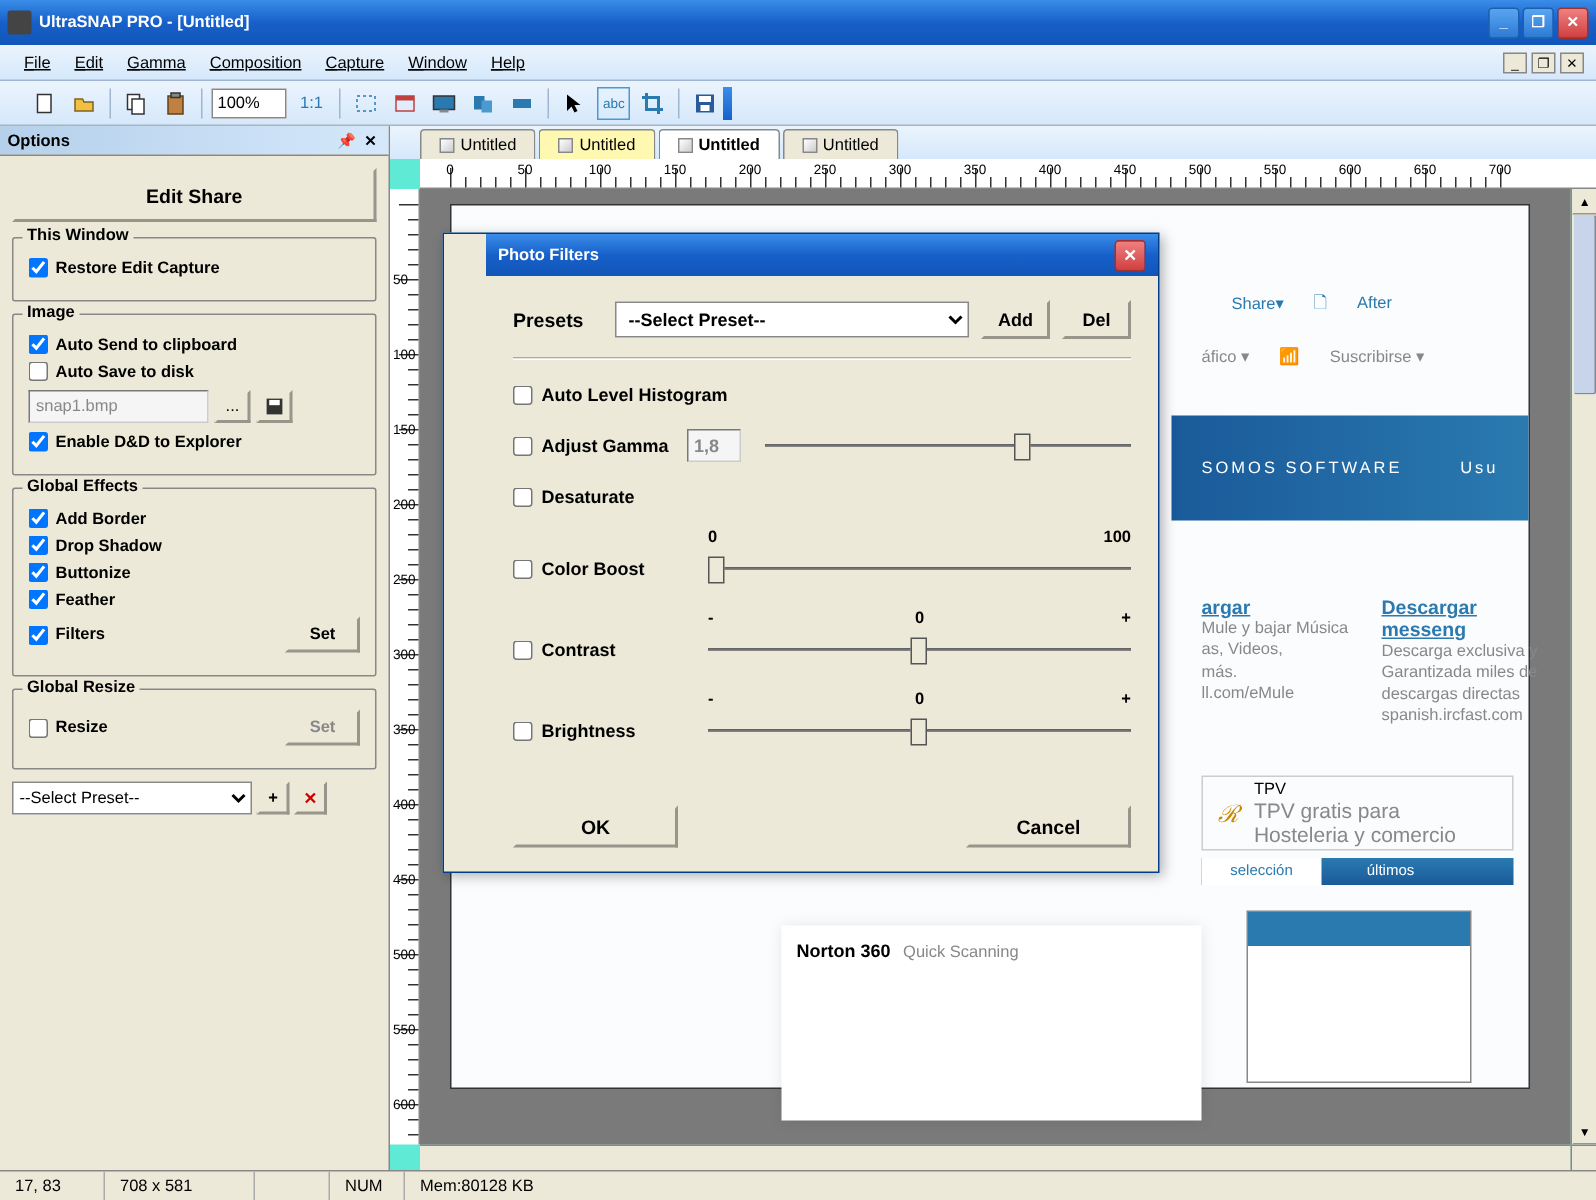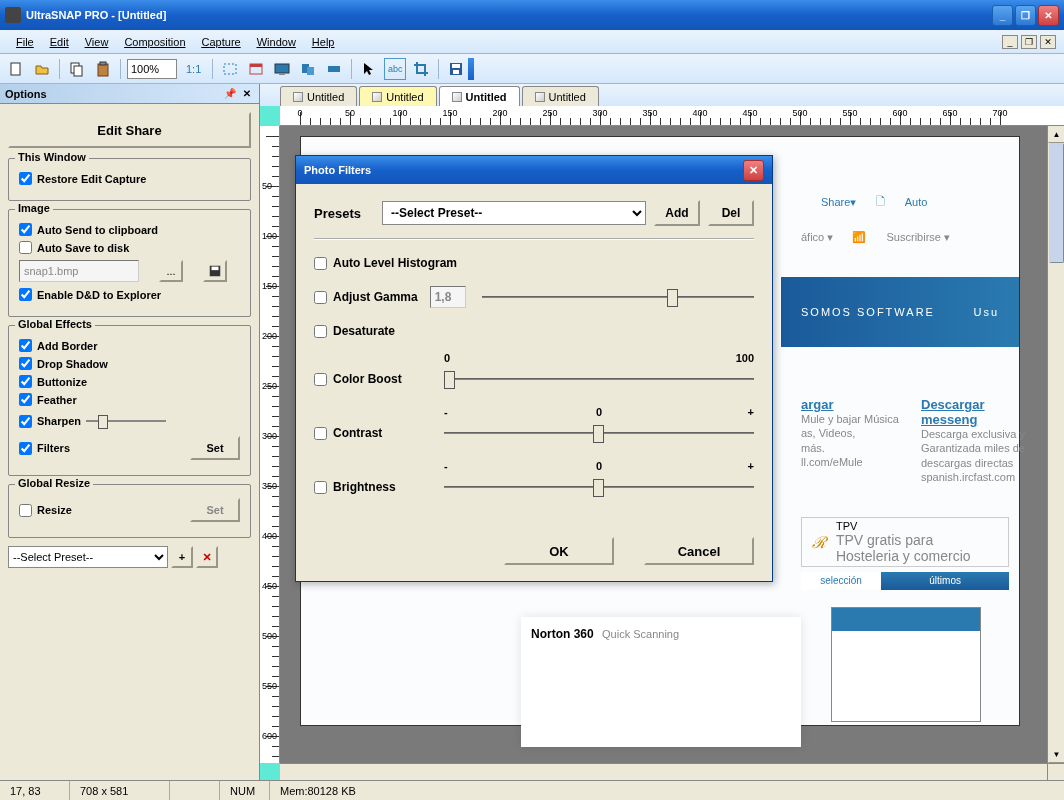--- a/index.html
+++ b/index.html
@@ -10,21 +10,21 @@
 .titlebar-buttons { margin-left: auto; display: flex; gap: 2px; }
 .titlebar-btn { width: 21px; height: 21px; background: linear-gradient(to bottom, #5aa5f0, #2d7ad5); border: 1px solid #1a5fb0; border-radius: 3px; color: white; display: flex; align-items: center; justify-content: center; cursor: pointer; font-size: 10px; font-weight: bold; font-family: Arial; }
 .titlebar-btn.close { background: linear-gradient(to bottom, #f08080, #d04040); border-color: #a03030; }
 
 .menubar { height: 24px; background: linear-gradient(to bottom, #ebf4fd, #d5e8fb); display: flex; align-items: center; padding: 0 8px; border-bottom: 1px solid #a0b5d0; position: relative; }
 .menu-item { padding: 3px 8px; cursor: pointer; text-decoration: underline; }
 .menu-item:first-letter { text-decoration: underline; }
 .mdi-buttons { margin-left: auto; display: flex; gap: 3px; }
 .mdi-btn { width: 16px; height: 14px; border: 1px solid #888; background: #ece9d8; cursor: pointer; display: flex; align-items: center; justify-content: center; font-size: 9px; font-family: Arial; }
 
-.toolbar { height: 30px; background: linear-gradient(to bottom, #ebf4fd, #d5e8fb); display: flex; align-items: center; padding: 0 5px; gap: 4px; border-bottom: 1px solid #a0b5d0; }
+.toolbar { height: 30px; background: linear-gradient(to bottom, #ebf4fd, #d5e8fb); display: flex; align-items: center; padding: 0 19px; gap: 4px; border-bottom: 1px solid #a0b5d0; }
 .tb-btn { width: 22px; height: 22px; border: 1px solid transparent; display: flex; align-items: center; justify-content: center; cursor: pointer; }
 .tb-sep { width: 1px; height: 20px; background: #a0b5d0; margin: 0 2px; }
 .tb-zoom { width: 50px; height: 20px; border: 1px solid #888; background: white; font-size: 11px; padding: 0 3px; }
 .tb-icon { width: 16px; height: 16px; }
 
 .main-area { display: flex; height: calc(100% - 30px - 24px - 30px - 20px); }
 
 .options-panel { width: 260px; background: #ece9d8; border-right: 1px solid #888; display: flex; flex-direction: column; }
 .options-header { height: 20px; background: linear-gradient(to right, #b5d0eb, #d5e8fb); display: flex; align-items: center; padding: 0 5px; font-weight: bold; border-bottom: 1px solid #888; }
 .options-header-btns { margin-left: auto; display: flex; gap: 2px; }
@@ -32,21 +32,21 @@
 
 .options-body { flex: 1; padding: 8px; overflow-y: auto; }
 .edit-mode-btn { width: 100%; height: 36px; border: 2px outset #ece9d8; background: #ece9d8; font-weight: bold; font-size: 13px; cursor: pointer; margin-bottom: 10px; }
 
 .group { border: 1px solid #888; border-radius: 2px; padding: 8px 10px 10px 10px; margin-bottom: 8px; position: relative; }
 .group-title { position: absolute; top: -8px; left: 6px; background: #ece9d8; padding: 0 3px; font-weight: bold; }
 .chk-row { display: flex; align-items: center; gap: 5px; margin: 5px 0; font-weight: bold; }
 .chk-row input[type=checkbox] { width: 13px; height: 13px; }
 .chk-row label { font-weight: bold; }
 
-.file-row { display: flex; gap: 20px; align-items: center; margin: 6px 0; }
+.file-row { display: flex; gap: 4px; align-items: center; margin: 6px 0; }
 .file-input { width: 120px; height: 22px; border: 1px inset #ccc; background: #f5f5f5; color: #888; padding: 0 4px; }
 .browse-btn, .save-btn { width: 24px; height: 22px; border: 2px outset #ece9d8; background: #ece9d8; cursor: pointer; display: flex; align-items: center; justify-content: center; }
 
 .slider-small { width: 80px; height: 20px; display: inline-block; position: relative; background: transparent; vertical-align: middle; }
 .slider-track { position: absolute; top: 9px; left: 0; right: 0; height: 2px; background: #888; }
 .slider-thumb { position: absolute; top: 4px; width: 10px; height: 14px; background: #ece9d8; border: 1px solid #555; }
 
 .set-btn { width: 50px; height: 24px; border: 2px outset #ece9d8; background: #ece9d8; font-weight: bold; cursor: pointer; }
 
 .preset-row { display: flex; gap: 3px; align-items: center; margin-top: 8px; }
@@ -79,73 +79,73 @@
 .scrollbar-v { width: 17px; background: #ece9d8; border-left: 1px solid #888; display:flex; flex-direction:column; }
 .scrollbar-h-wrap { height: 17px; display: flex; }
 .scrollbar-h { flex: 1; background: #ece9d8; border-top: 1px solid #888; margin-left: 20px; }
 .scroll-arrow { width: 17px; height: 17px; background: #ece9d8; border: 1px outset #ece9d8; display:flex; align-items:center; justify-content:center; font-size:8px; }
 .scroll-thumb-v { width: 15px; height: 120px; margin: 0 auto; background: #c8d4ea; border: 1px outset #c8d4ea; border-radius: 2px; }
 
 .statusbar { height: 20px; background: #ece9d8; border-top: 1px solid #888; display: flex; align-items: center; }
 .status-cell { border-right: 1px solid #aaa; padding: 0 10px; height: 100%; display: flex; align-items: center; }
 
 
-.dialog { position: absolute; top: 155px; left: 295px; width: 478px; background: #ece9d8; border: 1px solid #003c8a; box-shadow: 2px 2px 8px rgba(0,0,0,0.3); z-index: 100; }
+.dialog { position: absolute; top: 155px; left: 295px; width: 478px; background: #ece9d8; border: 1px solid #003c8a; box-shadow: 2px 2px 8px rgba(0,0,0,0.3); z-index: 100; padding-left: 28px; }
 .dialog-title { height: 28px; background: linear-gradient(to bottom, #3a8de8 0%, #1760ca 50%, #1155b8 100%); color: white; font-weight: bold; display: flex; align-items: center; padding: 0 8px; font-size: 13px; }
 .dialog-close { margin-left: auto; width: 21px; height: 21px; background: linear-gradient(to bottom, #f08080, #d04040); border: 1px solid #a03030; border-radius: 3px; color: white; display: flex; align-items: center; justify-content: center; cursor: pointer; font-weight: bold; font-family: Arial; }
 .dialog-body { padding: 16px 18px; }
 .dlg-row { display: flex; align-items: center; margin-bottom: 12px; gap: 8px; }
 .dlg-presets-label { font-weight: bold; font-size: 13px; width: 60px; }
 .dlg-select { flex: 1; height: 24px; border: 1px solid #888; background: white; font-weight: bold; font-size: 12px; padding: 0 4px; }
 .dlg-btn { width: 46px; height: 26px; border: 2px outset #ece9d8; background: #ece9d8; font-weight: bold; cursor: pointer; font-size: 12px; }
 .dlg-hr { border: none; border-top: 1px solid #aaa; border-bottom: 1px solid #fff; margin: 8px 0 16px 0; }
 .dlg-chk-row { display: flex; align-items: center; gap: 6px; margin: 14px 0; }
 .dlg-chk-row label { font-weight: bold; font-size: 12px; }
 .dlg-chk-row input[type=checkbox] { width: 13px; height: 13px; }
 .dlg-gamma { width: 36px; height: 22px; border: 1px inset #ccc; background: #f5f5f5; color: #888; font-weight: bold; padding: 0 4px; font-size: 12px; margin-left: 6px; }
 .dlg-slider { flex: 1; height: 26px; position: relative; margin-left: 10px; }
 .dlg-slider-track { position: absolute; top: 12px; left: 0; right: 0; height: 2px; background: #888; box-shadow: inset 0 1px 1px rgba(0,0,0,0.3); }
 .dlg-slider-thumb { position: absolute; top: 5px; width: 11px; height: 18px; background: #ece9d8; border: 1px solid #555; }
 .dlg-slider-labels { display: flex; justify-content: space-between; font-weight: bold; font-size: 12px; position: absolute; left: 0; right: 0; top: -14px; }
 .dlg-slider-labels span:nth-child(2) { position: absolute; left: 50%; transform: translateX(-50%); }
-.dlg-buttons { display: flex; justify-content: flex-end; gap: 30px; margin-top: 37px; }
+.dlg-buttons { display: flex; justify-content: space-between; gap: 30px; margin-top: 37px; }
 .dlg-btn-main { width: 110px; height: 28px; border: 2px outset #ece9d8; background: #ece9d8; font-weight: bold; cursor: pointer; font-size: 13px; }
 
 
 .bg-web { position: absolute; top: 0; left: 0; right: 0; bottom: 0; }
 .bg-hdr { position: absolute; top: 55px; left: 0; right: 0; height: 20px; display: flex; gap: 20px; padding-left: 520px; font-size: 11px; color: #2a7ab0; align-items:center;}
 .bg-hdr2 { position: absolute; top: 90px; left: 0; right: 0; height: 20px; display: flex; gap: 20px; padding-left: 500px; font-size: 11px; color: #888; align-items:center;}
 .bg-banner { position: absolute; top: 140px; left: 480px; right: 0; height: 70px; background: linear-gradient(to right, #1a5a9a, #2a7ab0); color: white; display:flex; align-items:center; padding: 0 20px; font-size:10px; letter-spacing: 2px;}
 .bg-links { position: absolute; top: 260px; left: 500px; font-size: 11px; }
 .bg-link-title { color: #2a7ab0; font-weight: bold; text-decoration: underline; font-size: 13px; }
 .bg-link-txt { color: #888; line-height: 1.3; }
 .bg-box2 { position: absolute; top: 380px; left: 500px; right: 10px; height: 50px; border: 1px solid #ccc; display:flex; align-items:center; padding: 0 10px; gap:10px;}
 .bg-tabbar { position: absolute; top: 435px; left: 500px; right: 10px; height: 18px; background: linear-gradient(to bottom,#2a7ab0,#1a5a9a); display:flex;}
 .bg-tab-s { width: 80px; background:#fff; color:#2a7ab0; text-align:center; font-size:10px; line-height:18px;}
-.bg-tab-u { width: 80px; color:#fff; text-align:right; font-size:10px; line-height:18px;padding-left:12px;}
+.bg-tab-u { width: 80px; color:#fff; text-align:center; font-size:10px; line-height:18px;padding-left:12px;}
 .bg-thumb { position: absolute; top: 470px; left: 530px; width: 150px; height: 115px; background: linear-gradient(to bottom, #2a7ab0 0%, #2a7ab0 20%, #fff 20%, #fff 100%); border: 1px solid #888; }
 .bg-norton { position: absolute; top: 480px; left: 220px; width: 280px; height: 130px; background: #fff; padding: 10px; font-size: 10px; box-shadow: 0 0 10px rgba(0,0,0,0.1);}
 </style>
 </head>
 <body>
 
 <div class="titlebar">
   <div class="titlebar-icon"></div>
   <span>UltraSNAP PRO - [Untitled]</span>
   <div class="titlebar-buttons">
     <div class="titlebar-btn">_</div>
     <div class="titlebar-btn">❐</div>
     <div class="titlebar-btn close">✕</div>
   </div>
 </div>
 
 <div class="menubar">
   <span class="menu-item">File</span>
   <span class="menu-item">Edit</span>
-  <span class="menu-item">View</span>
+  <span class="menu-item">Gamma</span>
   <span class="menu-item">Composition</span>
   <span class="menu-item">Capture</span>
   <span class="menu-item">Window</span>
   <span class="menu-item">Help</span>
   <div class="mdi-buttons">
     <div class="mdi-btn">_</div>
     <div class="mdi-btn">❐</div>
     <div class="mdi-btn">✕</div>
   </div>
 </div>
@@ -287,28 +287,20 @@
             <label>Drop Shadow</label>
           </div>
         <div class="chk-row">
             <input type="checkbox" checked="" style="">
             <label>Buttonize</label>
           </div>
         <div class="chk-row">
             <input type="checkbox" checked="" style="">
             <label>Feather</label>
           </div>
-        <div class="chk-row">
-          <input type="checkbox" checked="" style="">
-          <label>Sharpen</label>
-          <div class="slider-small">
-              <div class="slider-track"></div>
-              <div class="slider-thumb" style="left:12px;"></div>
-            </div>
-        </div>
         <div class="chk-row">
           <input type="checkbox" checked="" style="">
           <label>Filters</label>
           <button class="set-btn" style="margin-left:auto;">Set</button>
         </div>
       </div>
 
       <div class="group">
         <div class="group-title">Global Resize</div>
         <div class="chk-row">
@@ -511,21 +503,21 @@
           <div class="ruler-tick" style="top: 620px;"></div>
           <div class="ruler-tick" style="top: 630px;"></div>
         </div>
       <div class="canvas-main">
         <div class="canvas-content">
           <div class="canvas-doc">
             <div class="bg-web">
               <div class="bg-hdr">
                   <span>Share▾</span>
                   <span>🗋 </span>
-                  <span>Auto</span>
+                  <span>After</span>
                 </div>
               <div class="bg-hdr2">
                   <span>áfico ▾</span>
                   <span style="color:#f80;">📶</span>
                   <span>Suscribirse ▾</span>
                 </div>
               <div class="bg-banner">
                   <span>SOMOS SOFTWARE</span>
                   <span style="margin-left:auto;">Usu</span>
                 </div>

